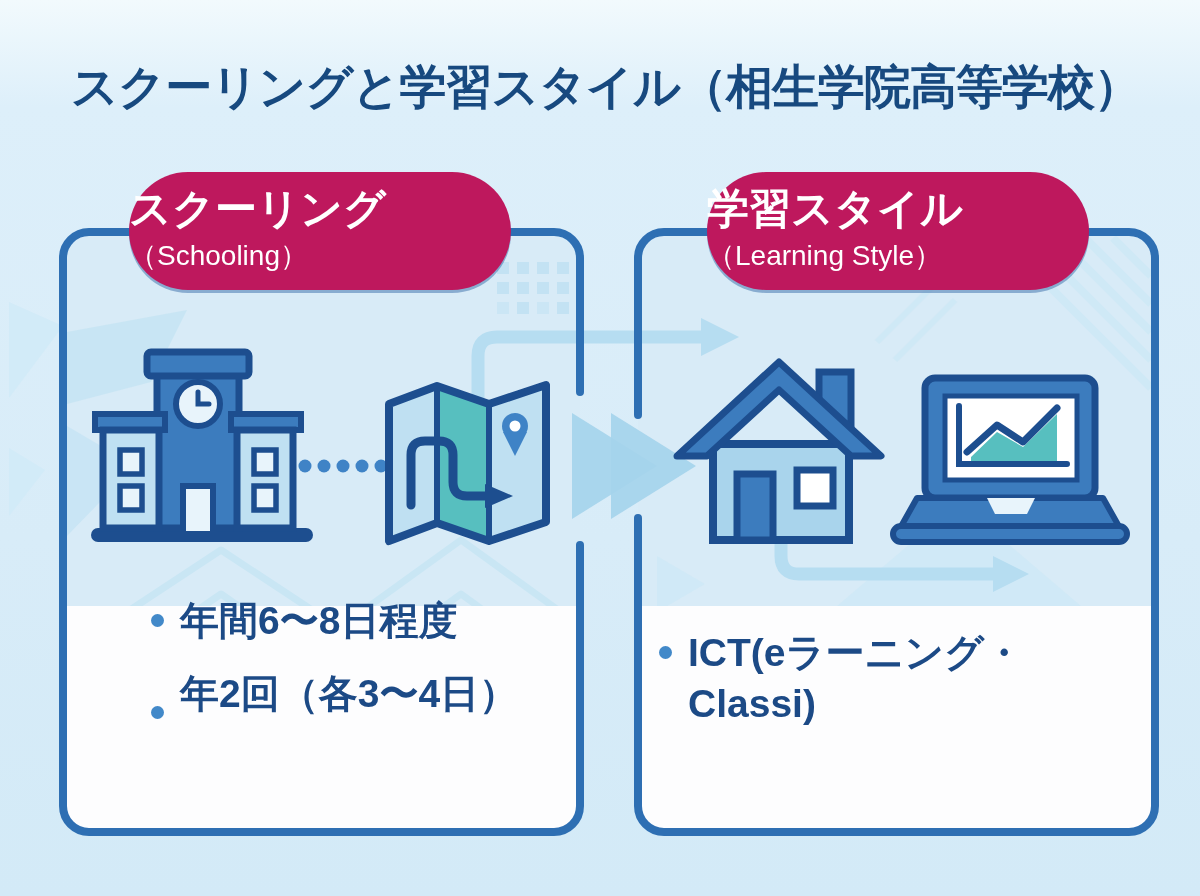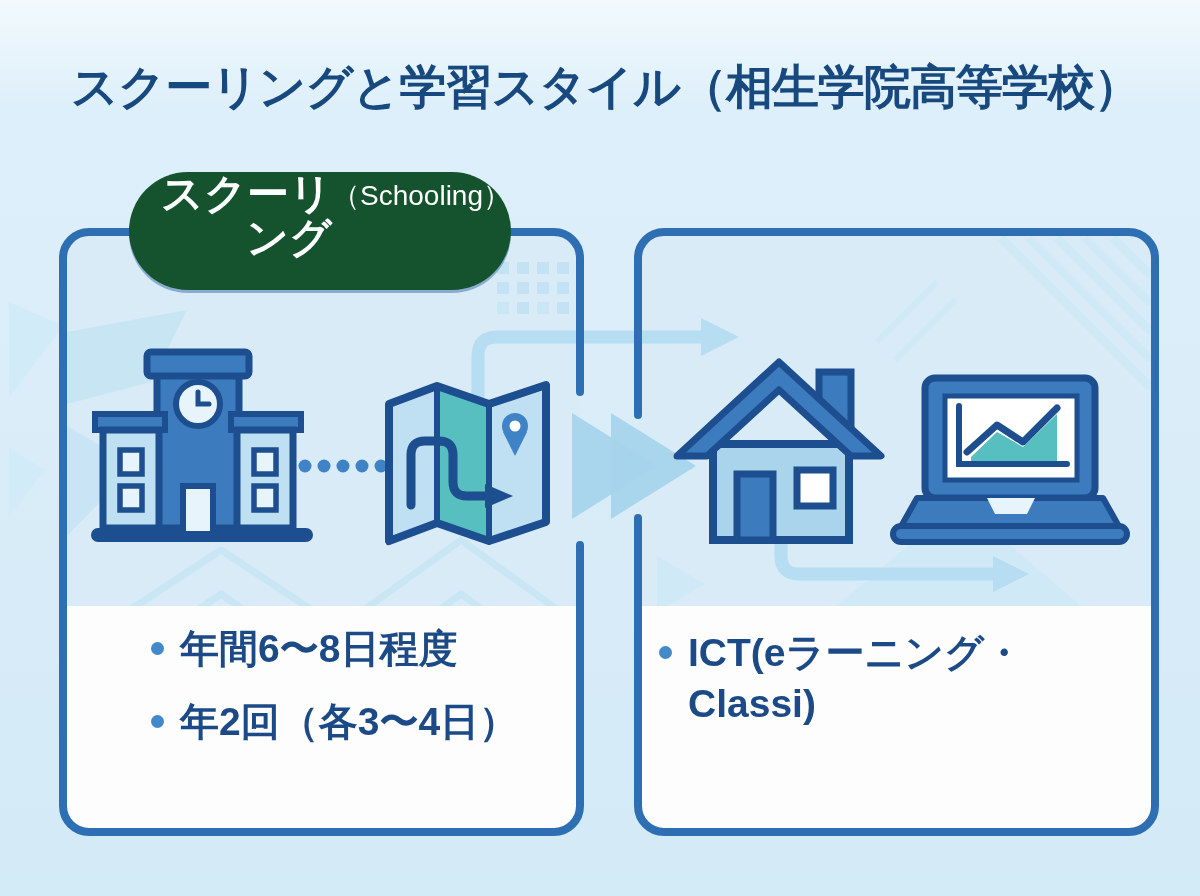--- a/index.html
+++ b/index.html
@@ -10,40 +10,40 @@
   }
   .stage { position:relative; width:1200px; height:896px;margin-left:9px; }
   svg.bg { position:absolute; left:0; top:0; }
   .title {
     position:absolute; left:62px; top:56px; margin:0; width:1090px;
     font-size:47px; font-weight:bold; color:#17497f; letter-spacing:-1px;
     white-space:nowrap;
   }
   .pill {
     position:absolute; width:382px; height:118px; border-radius:60px;
-    background:#14532d; color:#ffffff; text-align:right;
-    display:flex; flex-direction:row; justify-content:center;
+    background:#be185d; color:#ffffff; text-align:left;
+    display:flex; flex-direction:column; justify-content:center;
     box-shadow:0 3px 0 rgba(40,95,160,0.45);
   }
   .pill-left  { left:120px; top:172px; }
   .pill-right { left:698px; top:172px; }
   .pill-main { font-size:42px; font-weight:bold; line-height:1.05; }
   .pill-sub  { font-size:28px; font-weight:normal; margin-top:5px; }
   ul.bullets {
     position:absolute; margin:0; padding:0; list-style:none;
     color:#1c4a86; font-weight:bold; font-size:39px;
   }
   ul.bullets li { display:flex; align-items:flex-start; }
   ul.bullets .dot {
     flex:0 0 auto; width:13px; height:13px; border-radius:50%;
     background:#4289c9; margin-right:16px; margin-top:18px;
   }
   ul.bullets .text { white-space:pre-line; line-height:1.3; }
-  .bullets-left  { left:142px; top:624px; width:420px; }
-  .bullets-left  li + li { margin-top:22px; }
+  .bullets-left  { left:142px; top:596px; width:420px; }
+  .bullets-left  li + li { margin-top:22px;align-items:flex-end; }
   .bullets-right { left:650px; top:628px; width:490px; }
   .bullets-right li + li { margin-top:14px;font-family:Liberation Mono, monospace; }
 </style>
 </head>
 <body>
 
 <div class="stage">
 
   <svg class="bg" width="1200" height="896" viewBox="0 0 1200 896">
     <defs>
@@ -186,20 +186,24 @@
     </g>
   </svg>
 
   <h1 class="title">スクーリングと学習スタイル（相生学院高等学校）</h1>
 
   <div class="pill pill-left">
     <div class="pill-main">スクーリング</div>
     <div class="pill-sub">（Schooling）</div>
   </div>
 
+  <div class="pill pill-right">
+    <div class="pill-main">学習スタイル</div>
+    <div class="pill-sub">（Learning Style）</div>
+  </div>
 
   <ul class="bullets bullets-left">
     <li>
       <span class="dot"></span>
       <span class="text">年間6〜8日程度</span>
     </li>
     <li>
       <span class="dot"></span>
       <span class="text">年2回（各3〜4日）</span>
     </li>

